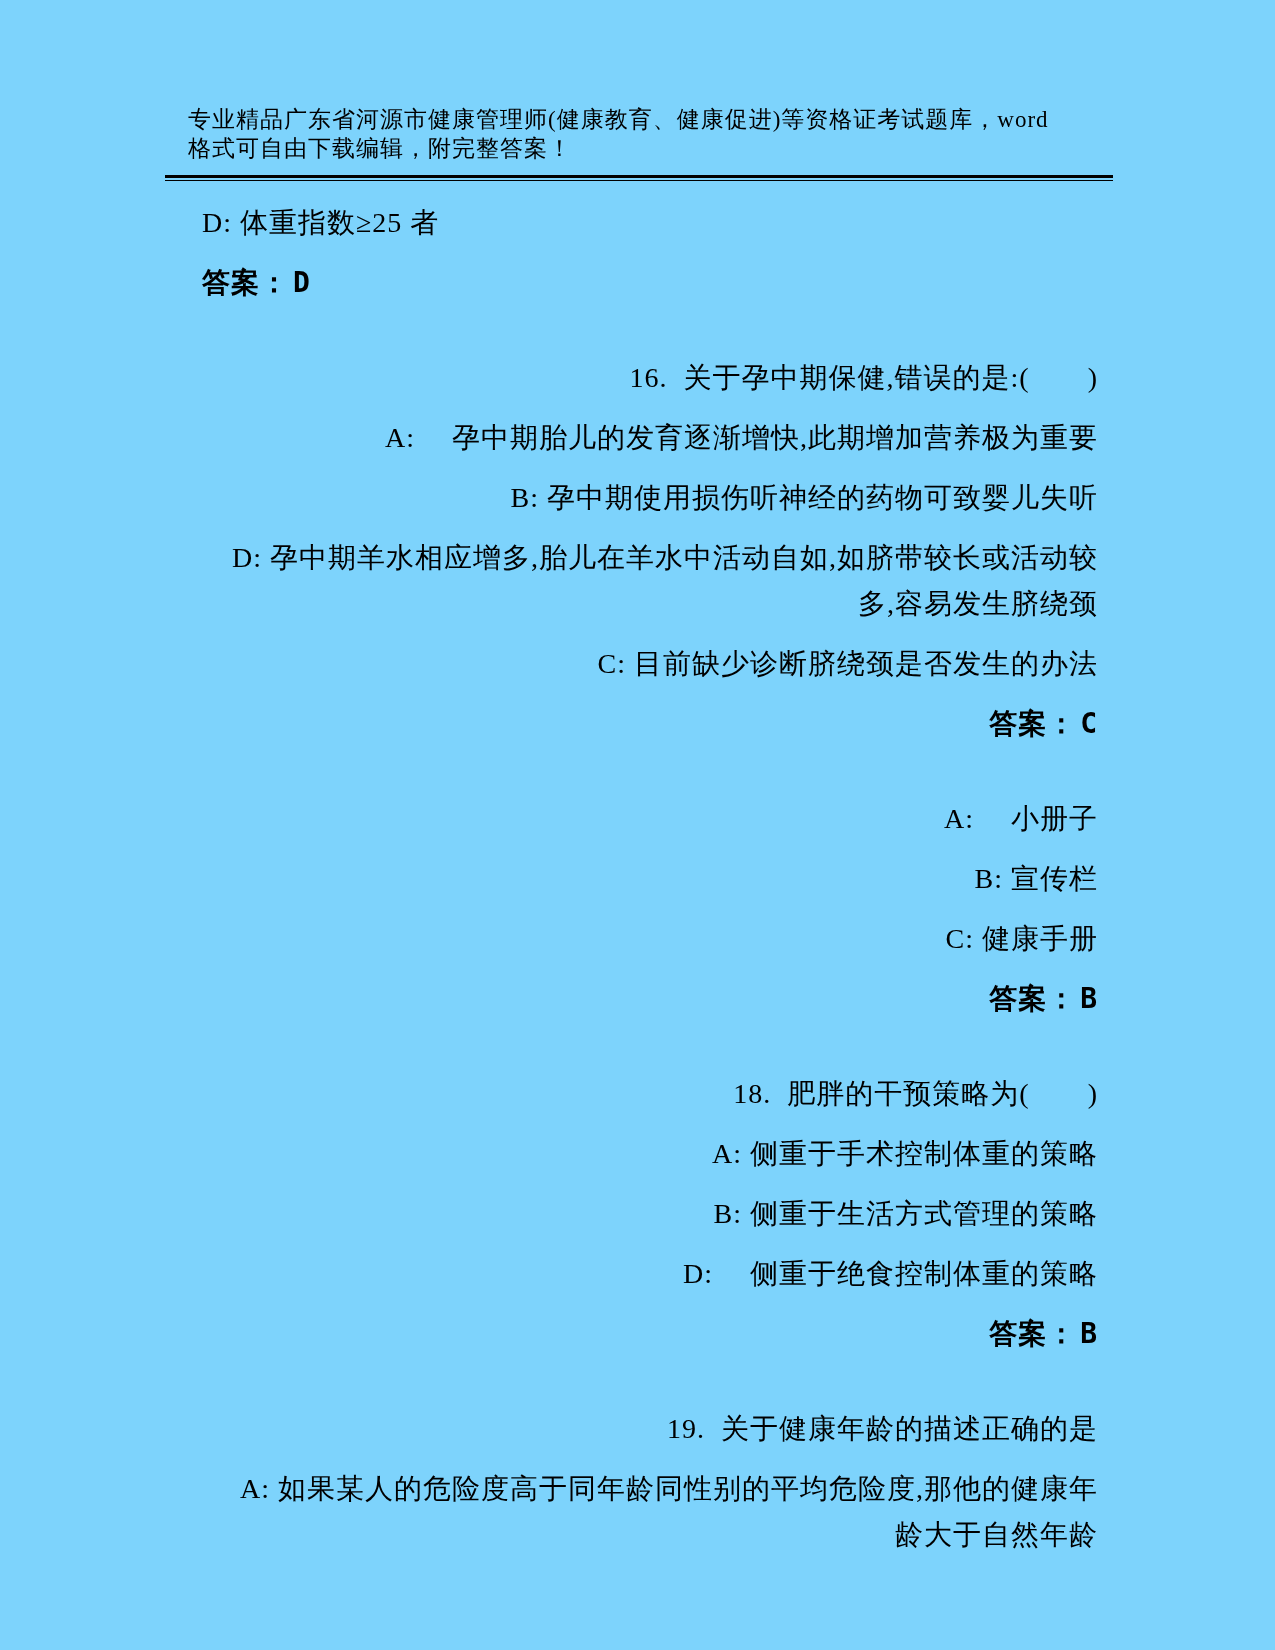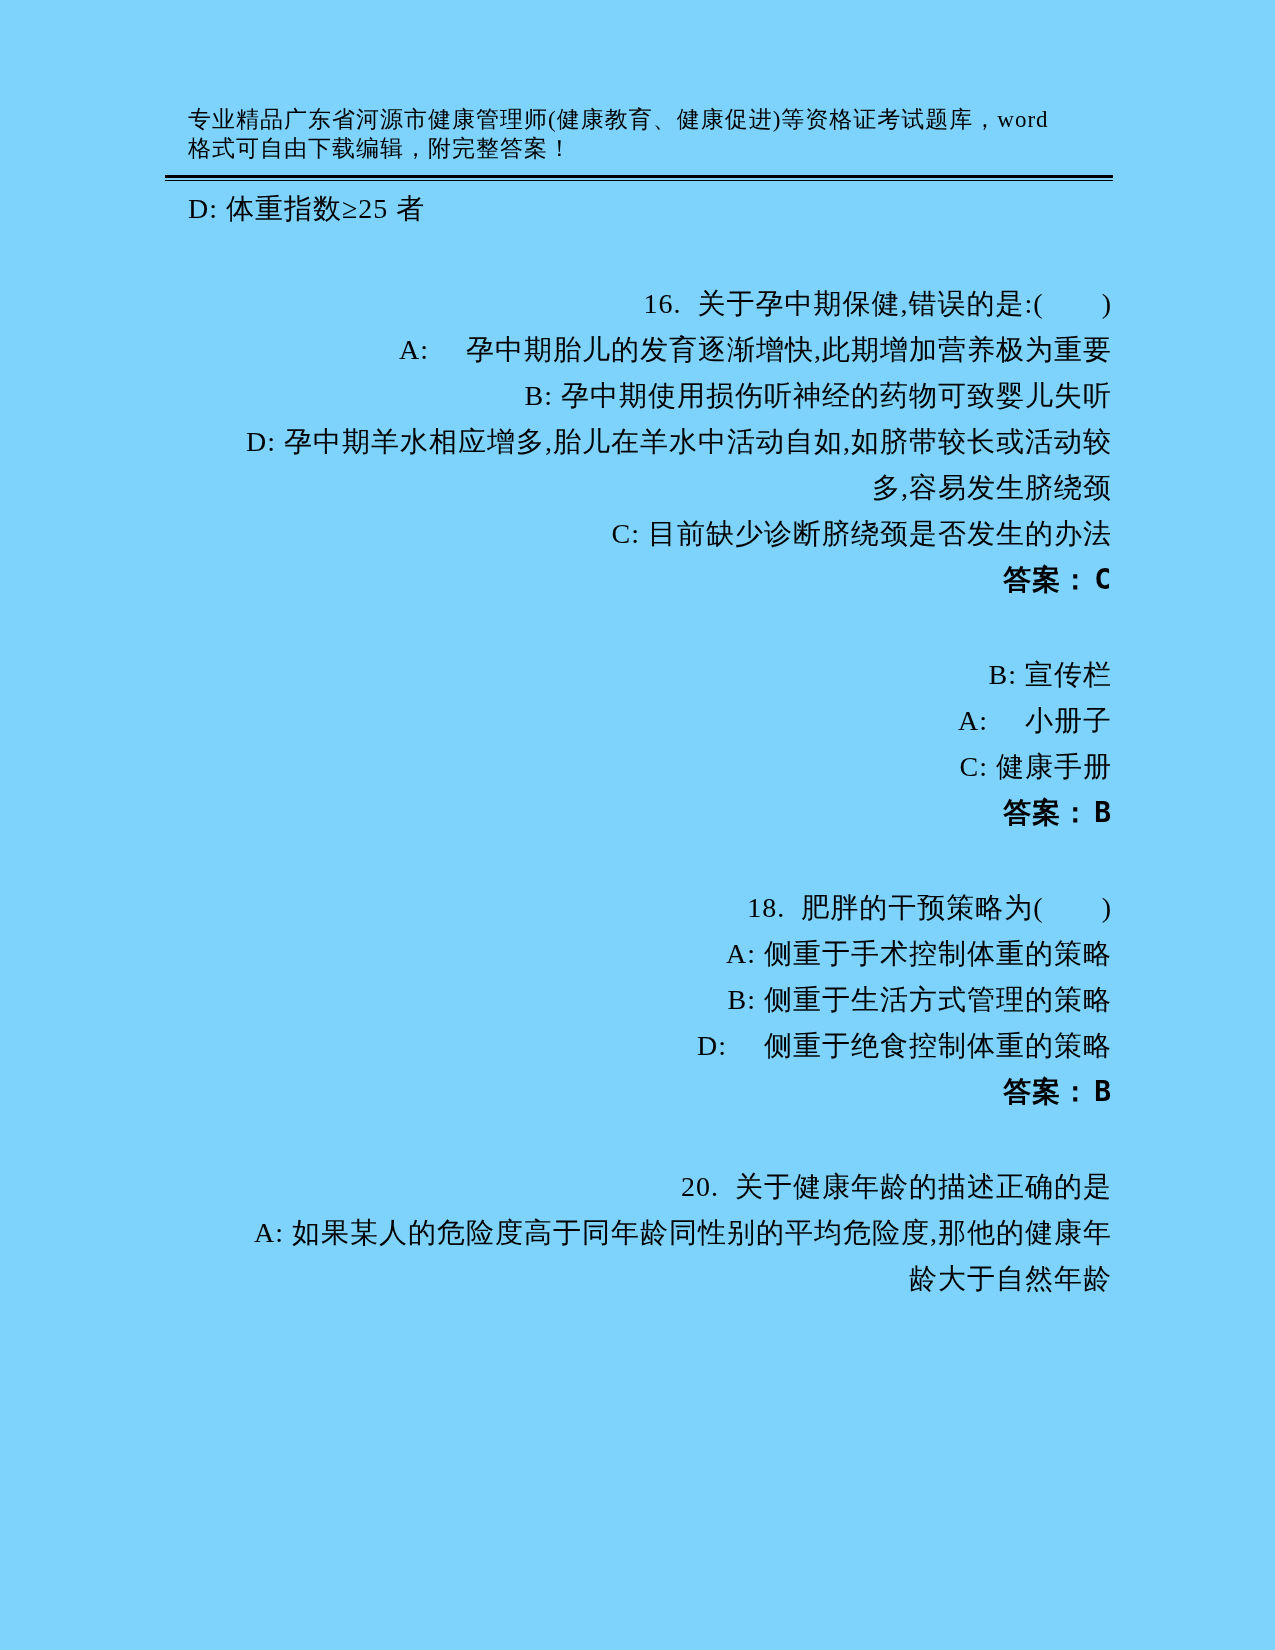--- a/index.html
+++ b/index.html
@@ -39,21 +39,21 @@
   .content {
     position: absolute;
     left: 188px;
     top: 186px;
     width: 924px;
     font-size: 28px;
     line-height: 46px;
     letter-spacing: 1px;
   }
   .content p {
-    margin: 0;
+    margin: 14px;
     white-space: pre-wrap;
   }
   .question {
     margin-top: 49px;
     text-align: right;
   }
   .q-num {
     display: inline-block;
     margin-right: 16px;
   }
@@ -74,46 +74,47 @@
   <div class="doc-header">
     <span>专业精品广东省河源市健康管理师(健康教育、健康促进)等资格证考试题库，word
 格式可自由下载编辑，附完整答案！</span>
   </div>
 
   <div class="header-rule"></div>
 
   <div class="content">
 
     <p>D: 体重指数≥25 者</p>
+    <p class="ans"><span>答案：</span><span class="ans-letter">D</span></p>
 
     <div class="question">
       <p><span class="q-num">16.</span><span>关于孕中期保健,错误的是:(　　)</span></p>
       <p>A: 　孕中期胎儿的发育逐渐增快,此期增加营养极为重要</p>
       <p>B: 孕中期使用损伤听神经的药物可致婴儿失听</p>
       <p>D: 孕中期羊水相应增多,胎儿在羊水中活动自如,如脐带较长或活动较
 多,容易发生脐绕颈</p>
       <p>C: 目前缺少诊断脐绕颈是否发生的办法</p>
       <p class="ans"><span>答案：</span><span class="ans-letter">C</span></p>
     </div>
 
     <div class="question">
+      <p>A: 　小册子</p>
       <p>B: 宣传栏</p>
-      <p>A: 　小册子</p>
       <p>C: 健康手册</p>
       <p class="ans"><span>答案：</span><span class="ans-letter">B</span></p>
     </div>
 
     <div class="question">
       <p><span class="q-num">18.</span><span>肥胖的干预策略为(　　)</span></p>
       <p>A: 侧重于手术控制体重的策略</p>
       <p>B: 侧重于生活方式管理的策略</p>
       <p>D: 　侧重于绝食控制体重的策略</p>
       <p class="ans"><span>答案：</span><span class="ans-letter">B</span></p>
     </div>
 
     <div class="question">
-      <p><span class="q-num">20.</span><span>关于健康年龄的描述正确的是</span></p>
+      <p><span class="q-num">19.</span><span>关于健康年龄的描述正确的是</span></p>
       <p>A: 如果某人的危险度高于同年龄同性别的平均危险度,那他的健康年
 龄大于自然年龄</p>
     </div>
 
   </div>
 </div>
 
 </body></html>

